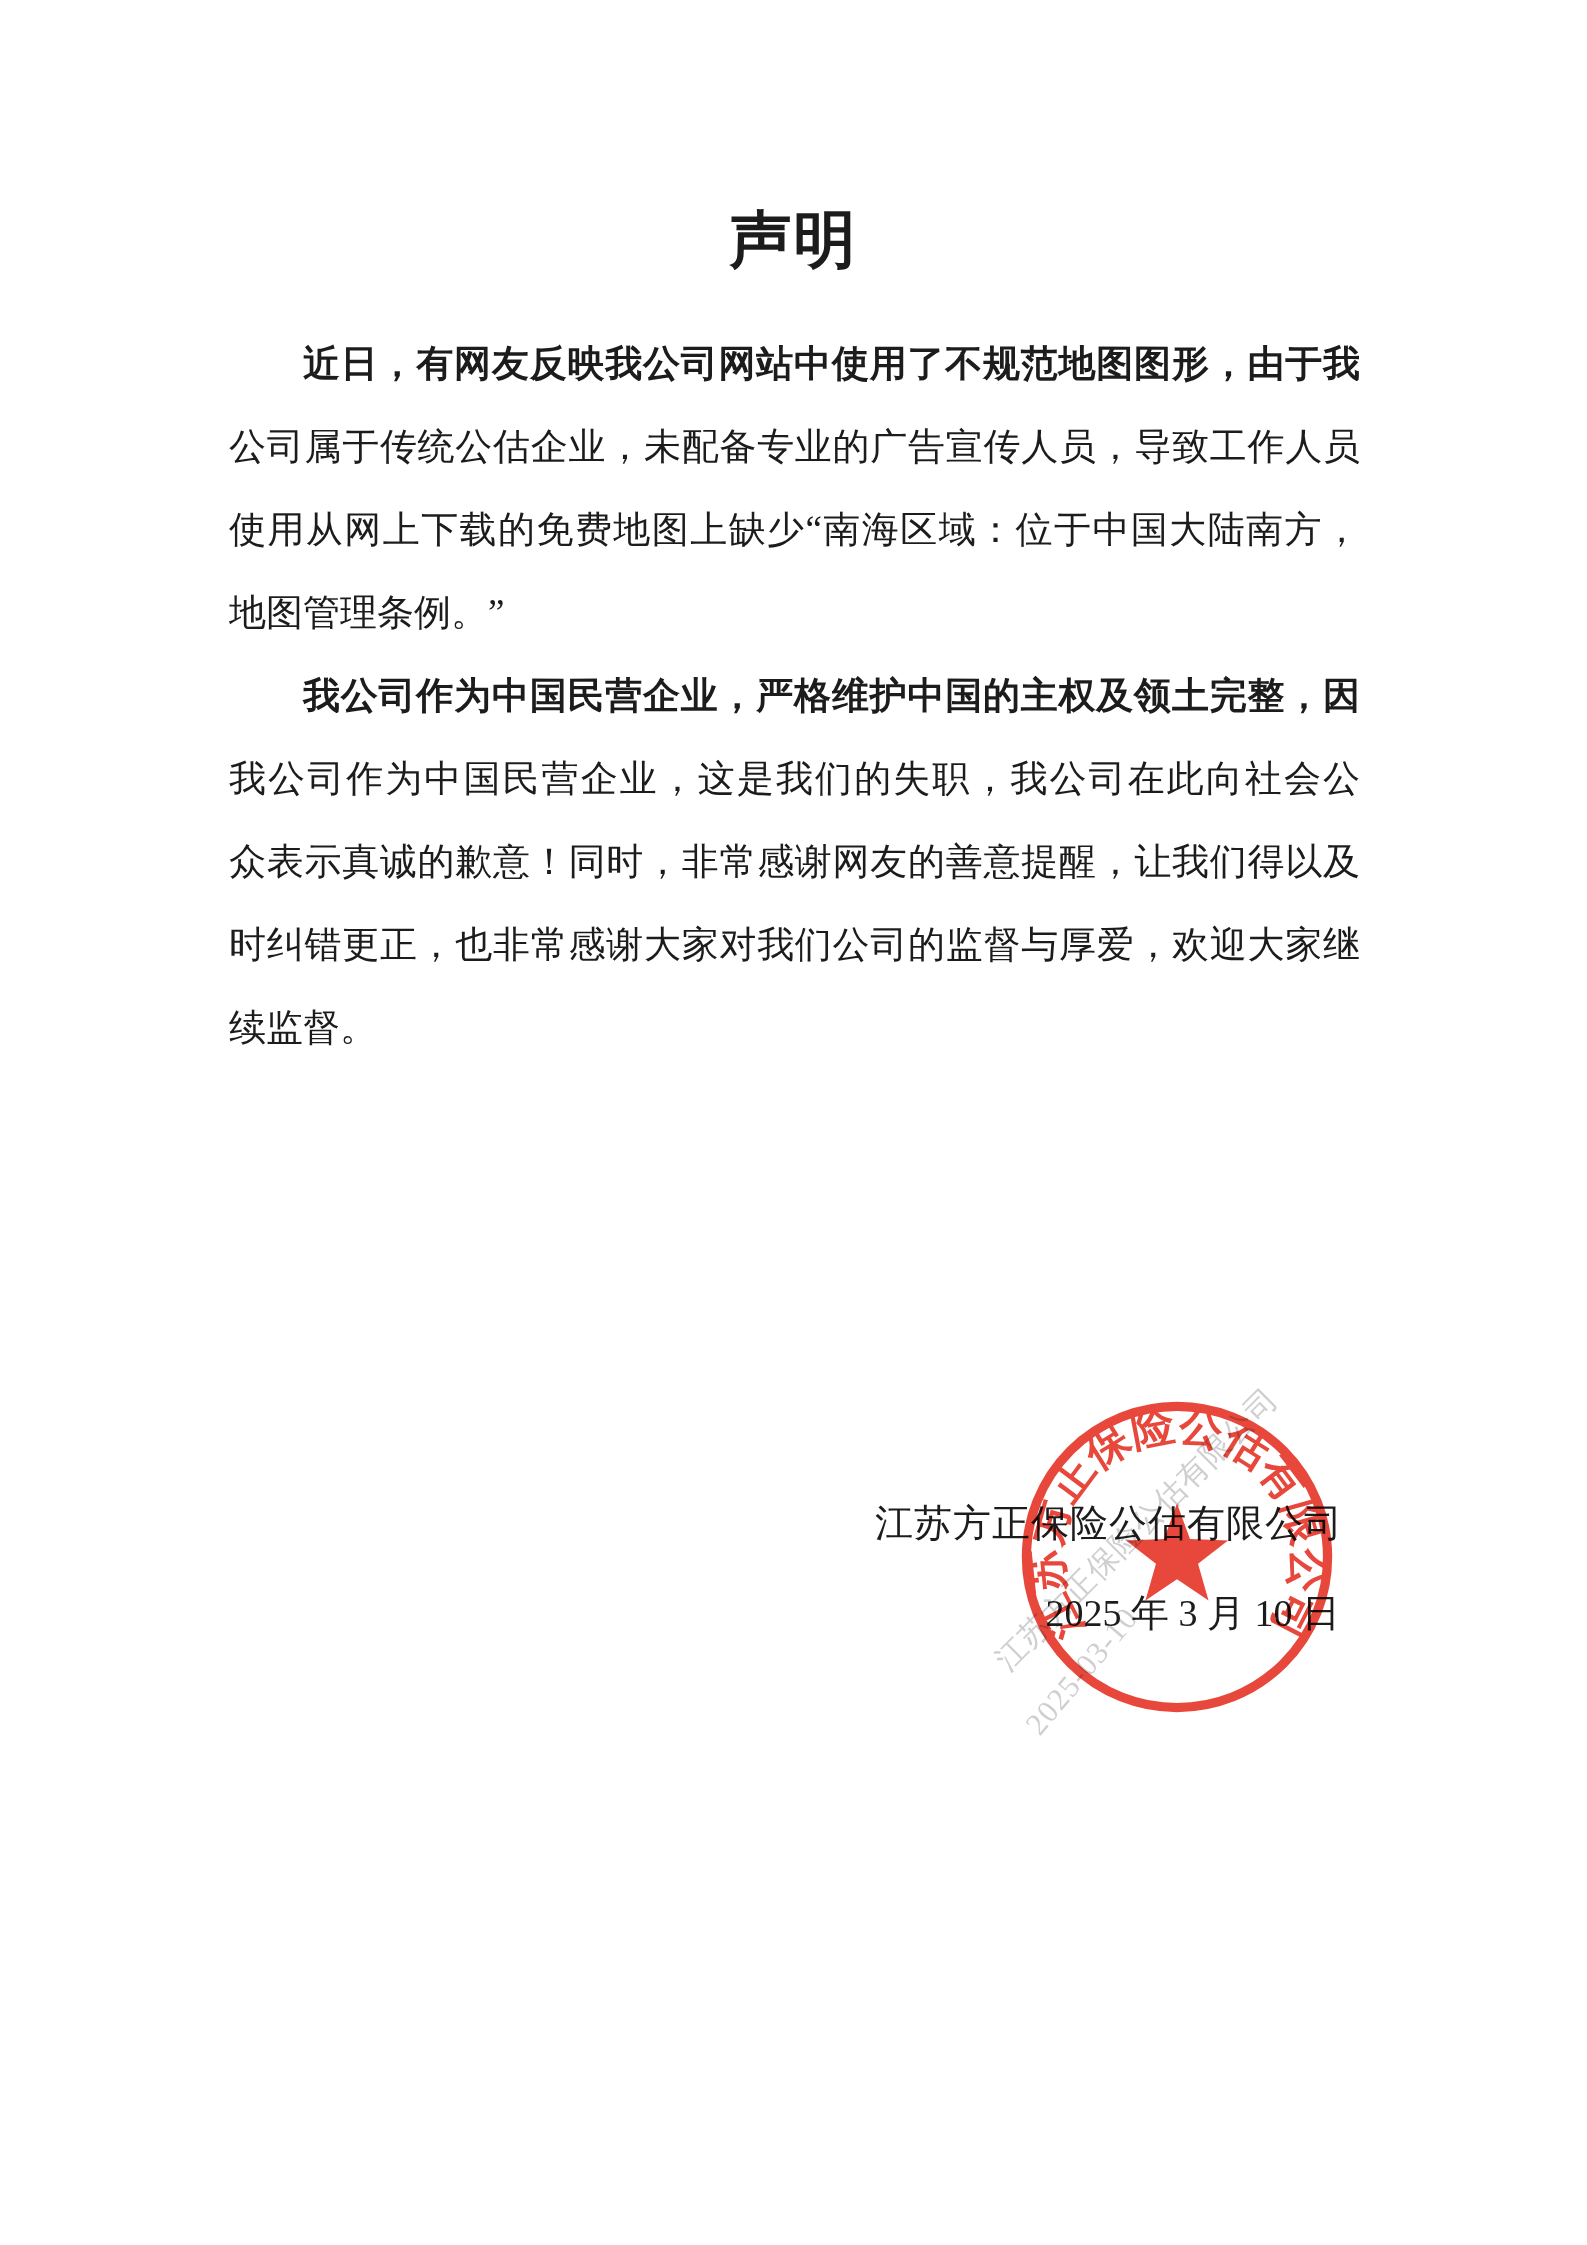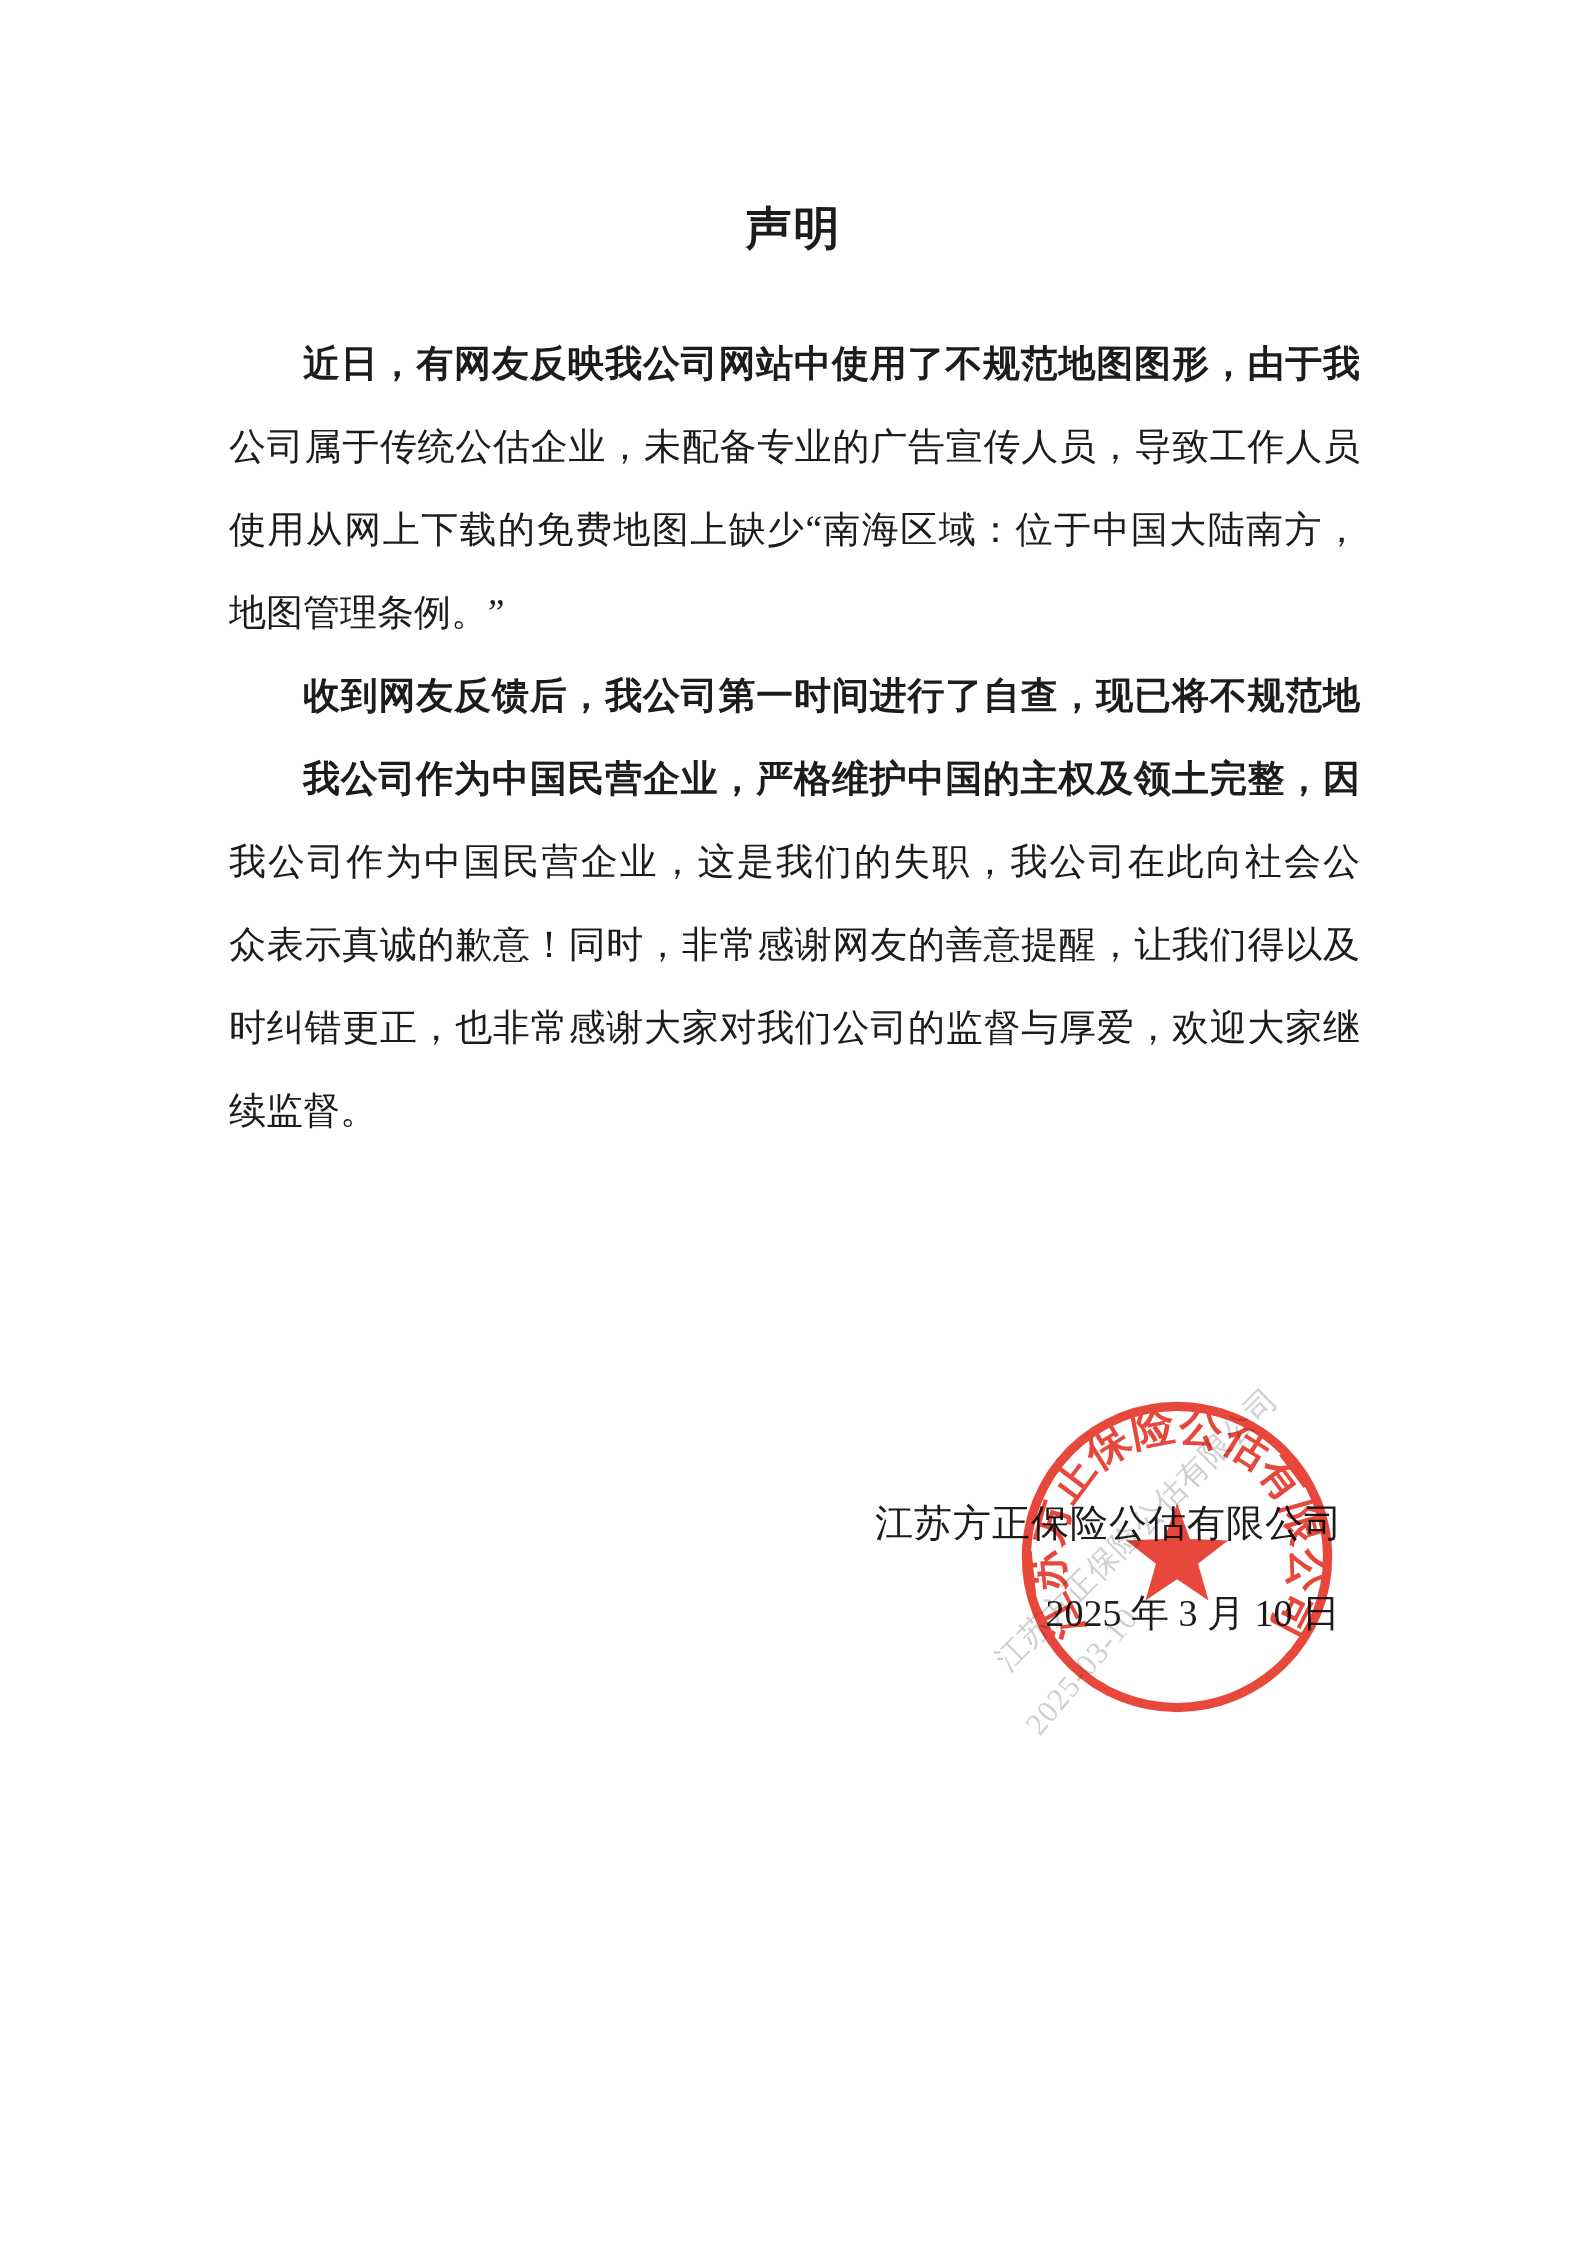--- a/index.html
+++ b/index.html
@@ -11,21 +11,21 @@
     overflow:hidden;
     font-family:"Liberation Serif","DejaVu Serif",serif;
     color:#1c1c1c;
   }
   .doc-title{
     position:absolute;
     top:198px;
     left:0;
     width:100%;
     text-align:center;
-    font-size:46px;
+    font-size:62px;
     font-weight:700;
     letter-spacing:2px;
   }
   .doc-body{
     position:absolute;
     left:229px;
     top:322px;
     width:1131px;
   }
   .line{
@@ -84,21 +84,20 @@
 
 <div class="page">
 
   <div class="doc-title">声明</div>
 
   <div class="doc-body">
       <div class="line indent">近日，有网友反映我公司网站中使用了不规范地图图形，由于我</div>
       <div class="line">公司属于传统公估企业，未配备专业的广告宣传人员，导致工作人员</div>
       <div class="line">使用从网上下载的免费地图上缺少“南海区域：位于中国大陆南方，</div>
       <div class="line last">地图管理条例。”</div>
-      <div class="line indent">收到网友反馈后，我公司第一时间进行了自查，现已将不规范地</div>
       <div class="line indent">我公司作为中国民营企业，严格维护中国的主权及领土完整，因</div>
       <div class="line">我公司作为中国民营企业，这是我们的失职，我公司在此向社会公</div>
       <div class="line">众表示真诚的歉意！同时，非常感谢网友的善意提醒，让我们得以及</div>
       <div class="line">时纠错更正，也非常感谢大家对我们公司的监督与厚爱，欢迎大家继</div>
       <div class="line last">续监督。</div>
     </div>
 
   <div class="watermark-line wm-1">江苏方正保险公估有限公司</div>
   <div class="watermark-line wm-2">2025-03-10</div>
 

